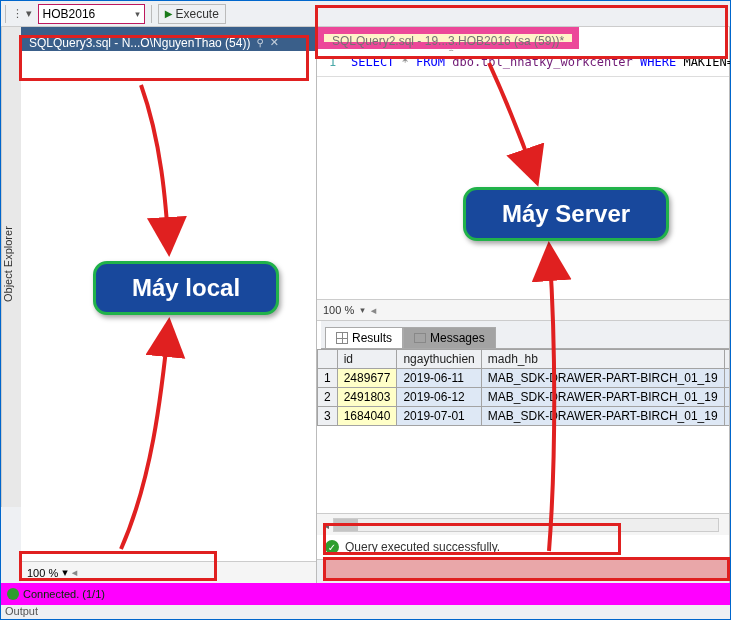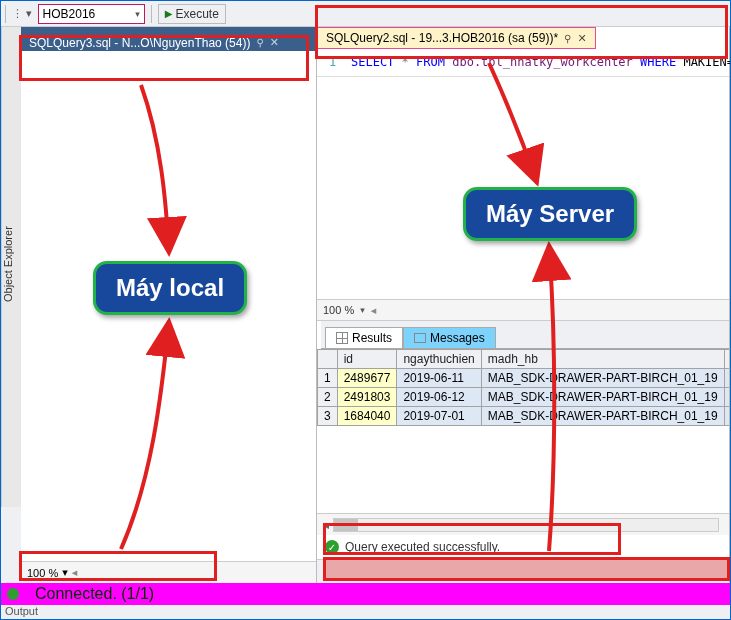--- a/index.html
+++ b/index.html
@@ -95,23 +95,24 @@
     background: #3a5f8a;
     color: #fff;
     border: none;
     width: 100%;
     height: 31px;
     justify-content: flex-start;
   }
   .right-tabbar { display: flex; height: 24px; }
   .right-tab {
     background: #fff4c9;
-    color: #000000;
-    border: 1px solid #ec4899;
+    color: #737373;
+    border: 7px solid #ec4899;
     height: 22px;
+    flex-direction: column;
   }
 
   
   .editor {
     position: absolute;
     left: 0; right: 0;
     top: 24px;
     height: 26px;
     padding: 4px 34px;
     background: #fff;
@@ -161,21 +162,21 @@
     display: inline-flex;
     align-items: center;
     gap: 4px;
     padding: 3px 10px;
     border: 1px solid #aaa;
     background: #fff;
     font-size: 12px;
     position: relative;
     top: 1px;
   }
-  .result-tab.inactive { background: #7dd3fc; }
+  .result-tab.inactive { background: #a3a3a3; }
   .grid-icon {
     width: 12px; height: 12px;
     display: inline-block;
     background:
       linear-gradient(#888,#888) 0 0/100% 1px no-repeat,
       linear-gradient(#888,#888) 0 50%/100% 1px no-repeat,
       linear-gradient(#888,#888) 0 100%/100% 1px no-repeat,
       linear-gradient(#888,#888) 0 0/1px 100% no-repeat,
       linear-gradient(#888,#888) 50% 0/1px 100% no-repeat,
       linear-gradient(#888,#888) 100% 0/1px 100% no-repeat;
@@ -271,22 +272,22 @@
   .conn-status {
     position: absolute;
     left: 0; right: 0;
     bottom: 14px;
     height: 22px;
     background: #ff00ff;
     color: #002f00;
     display: flex;
     align-items: center;
     padding: 0 6px;
-    font-size: 16px;
-    gap: 16px;
+    font-size: 11px;
+    gap: 4px;
     z-index: 3;
   }
   .conn-dot {
     width: 12px; height: 12px; border-radius: 50%;
     background: #2e9e2e; display: inline-block;
   }
 
   .output-label {
     position: absolute;
     left: 4px; bottom: 0;
@@ -304,21 +305,21 @@
   .box-status    { left: 322px; top: 556px; width: 407px; height: 24px; }
   .box-status-bg { position:absolute; left: 322px; top: 556px; width: 407px; height: 24px; background:#e02020; opacity:.35; z-index:5; pointer-events:none;}
 
   
   .callout {
     position: absolute;
     background: #18489c;
     color: #fff;
     border: 3px solid #21b24a;
     border-radius: 14px;
-    padding: 10px 20px;
+    padding: 10px 36px;
     font-size: 24px;
     font-weight: bold;
     z-index: 20;
     box-shadow: 2px 3px 5px rgba(0,0,0,.35);
     pointer-events: none;
     white-space: nowrap;
   }
   .callout-local  { left: 92px;  top: 260px; }
   .callout-server { left: 462px; top: 186px; }
 

